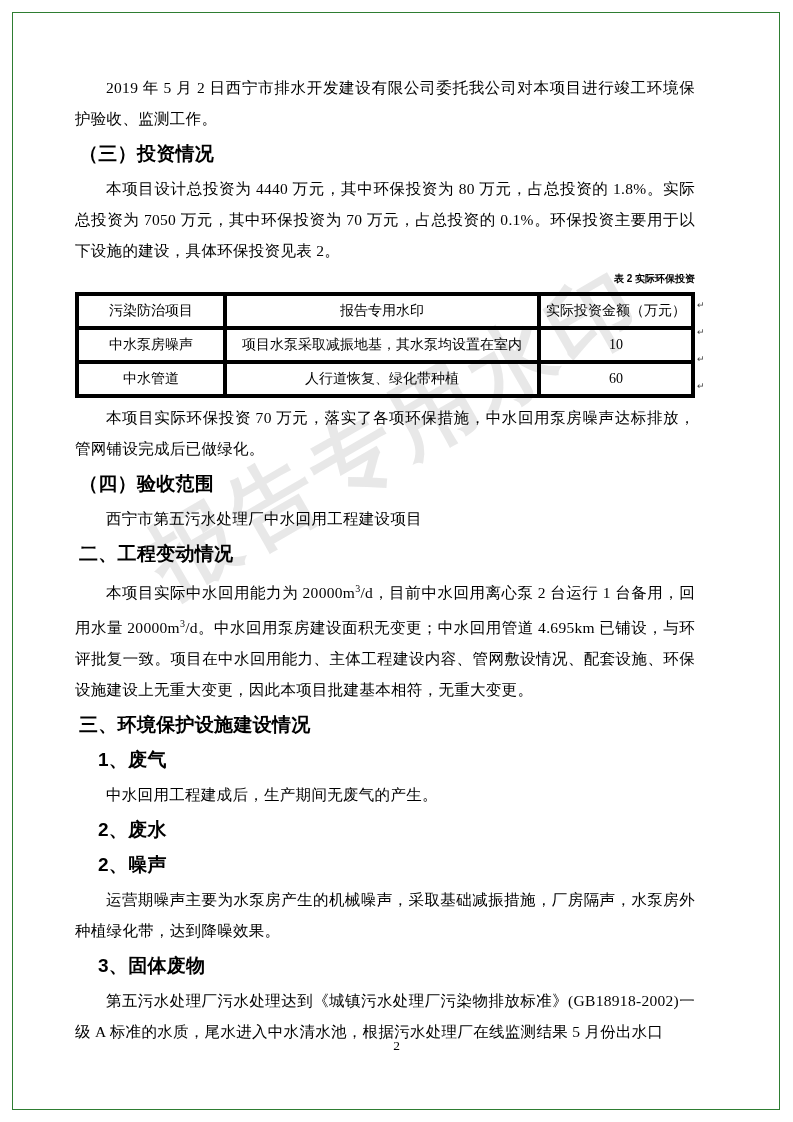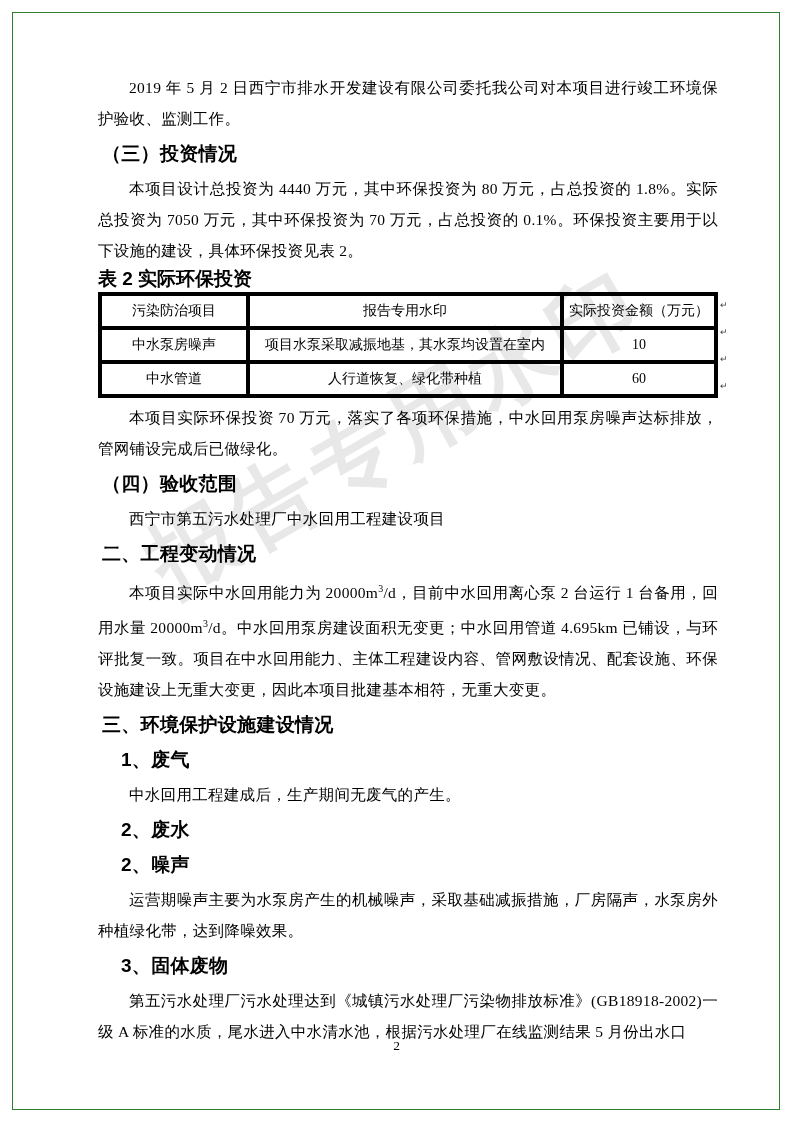--- a/index.html
+++ b/index.html
@@ -21,21 +21,21 @@
     left: 12px;
     top: 12px;
     width: 768px;
     height: 1098px;
     border: 1px solid #2e7d32;
     box-sizing: border-box;
     pointer-events: none;
   }
   .content {
     position: absolute;
-    left: 98px;
+    left: 75px;
     top: 72px;
     width: 620px;
   }
   .watermark {
     position: absolute;
     left: 170px;
     top: 380px;
     width: 480px;
     height: 300px;
     transform: rotate(-30deg);
@@ -63,24 +63,24 @@
     line-height: 31px;
     font-weight: 700;
     font-family: "Liberation Sans", sans-serif;
     letter-spacing: 0.3px;
   }
   h3.ind1 {
     text-indent: 1em;
   }
   .tbl-caption {
     margin: 2px 0 2px 0;
-    font-size: 19px;
+    font-size: 10px;
     font-weight: 700;
     font-family: "Liberation Sans", sans-serif;
-    text-align: left;
+    text-align: right;
     line-height: 22px;
   }
   table {
     border-collapse: collapse;
     width: 100%;
     font-size: 14px;
     table-layout: fixed;
   }
   table td {
     border: 4px solid #000000;

